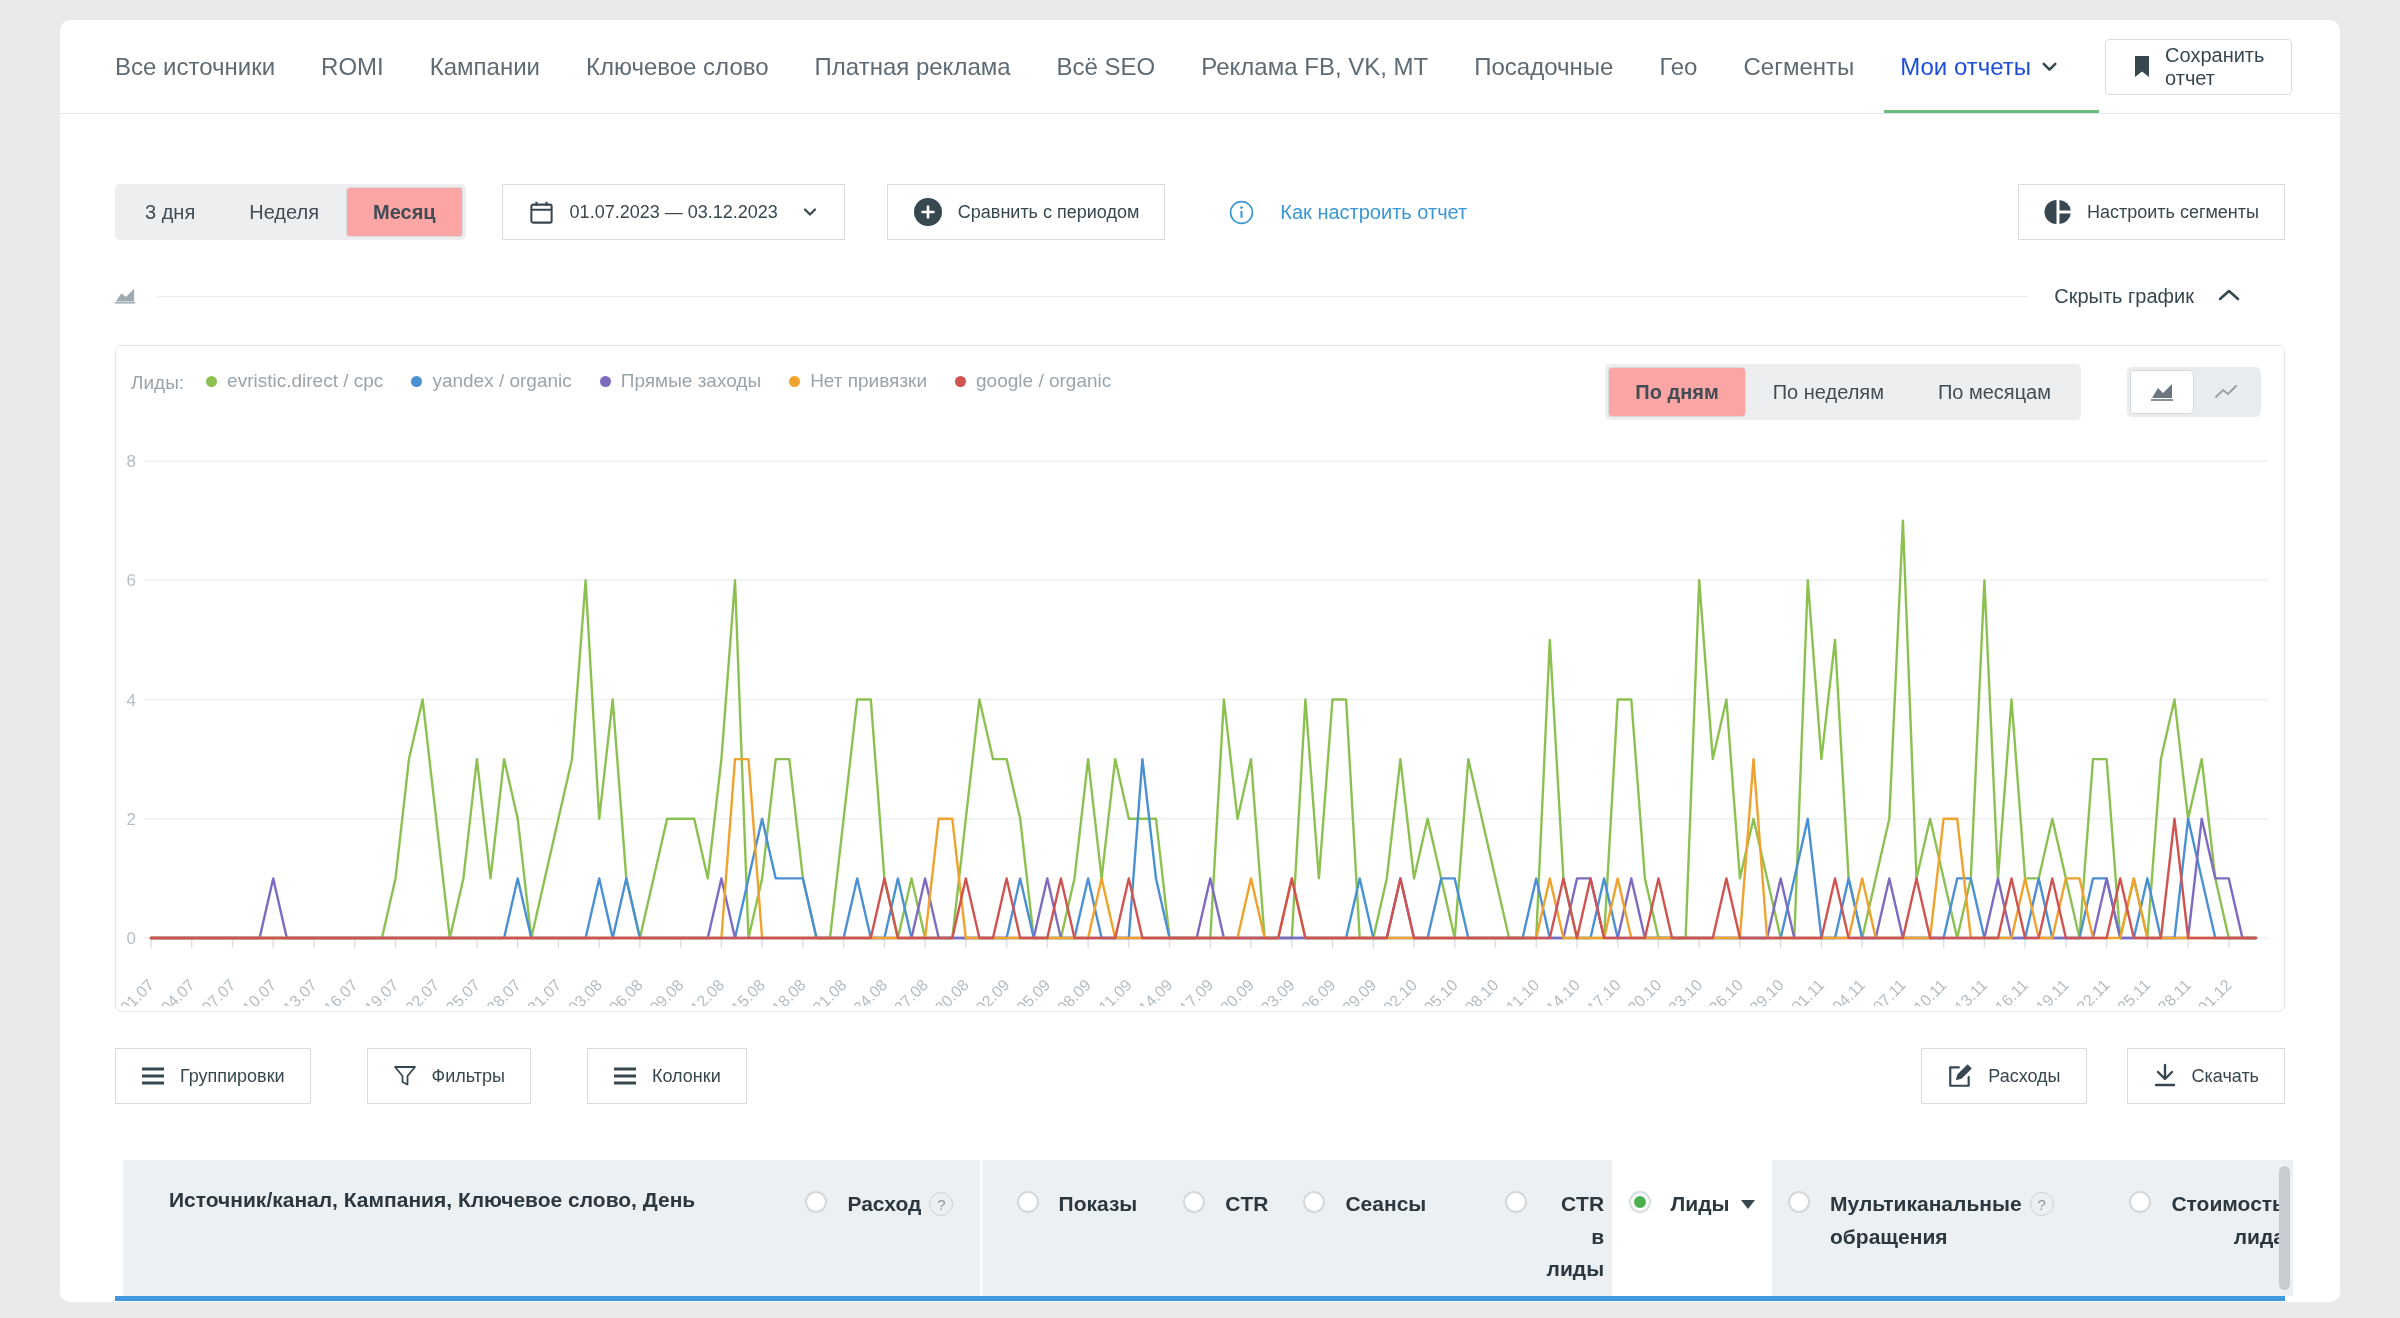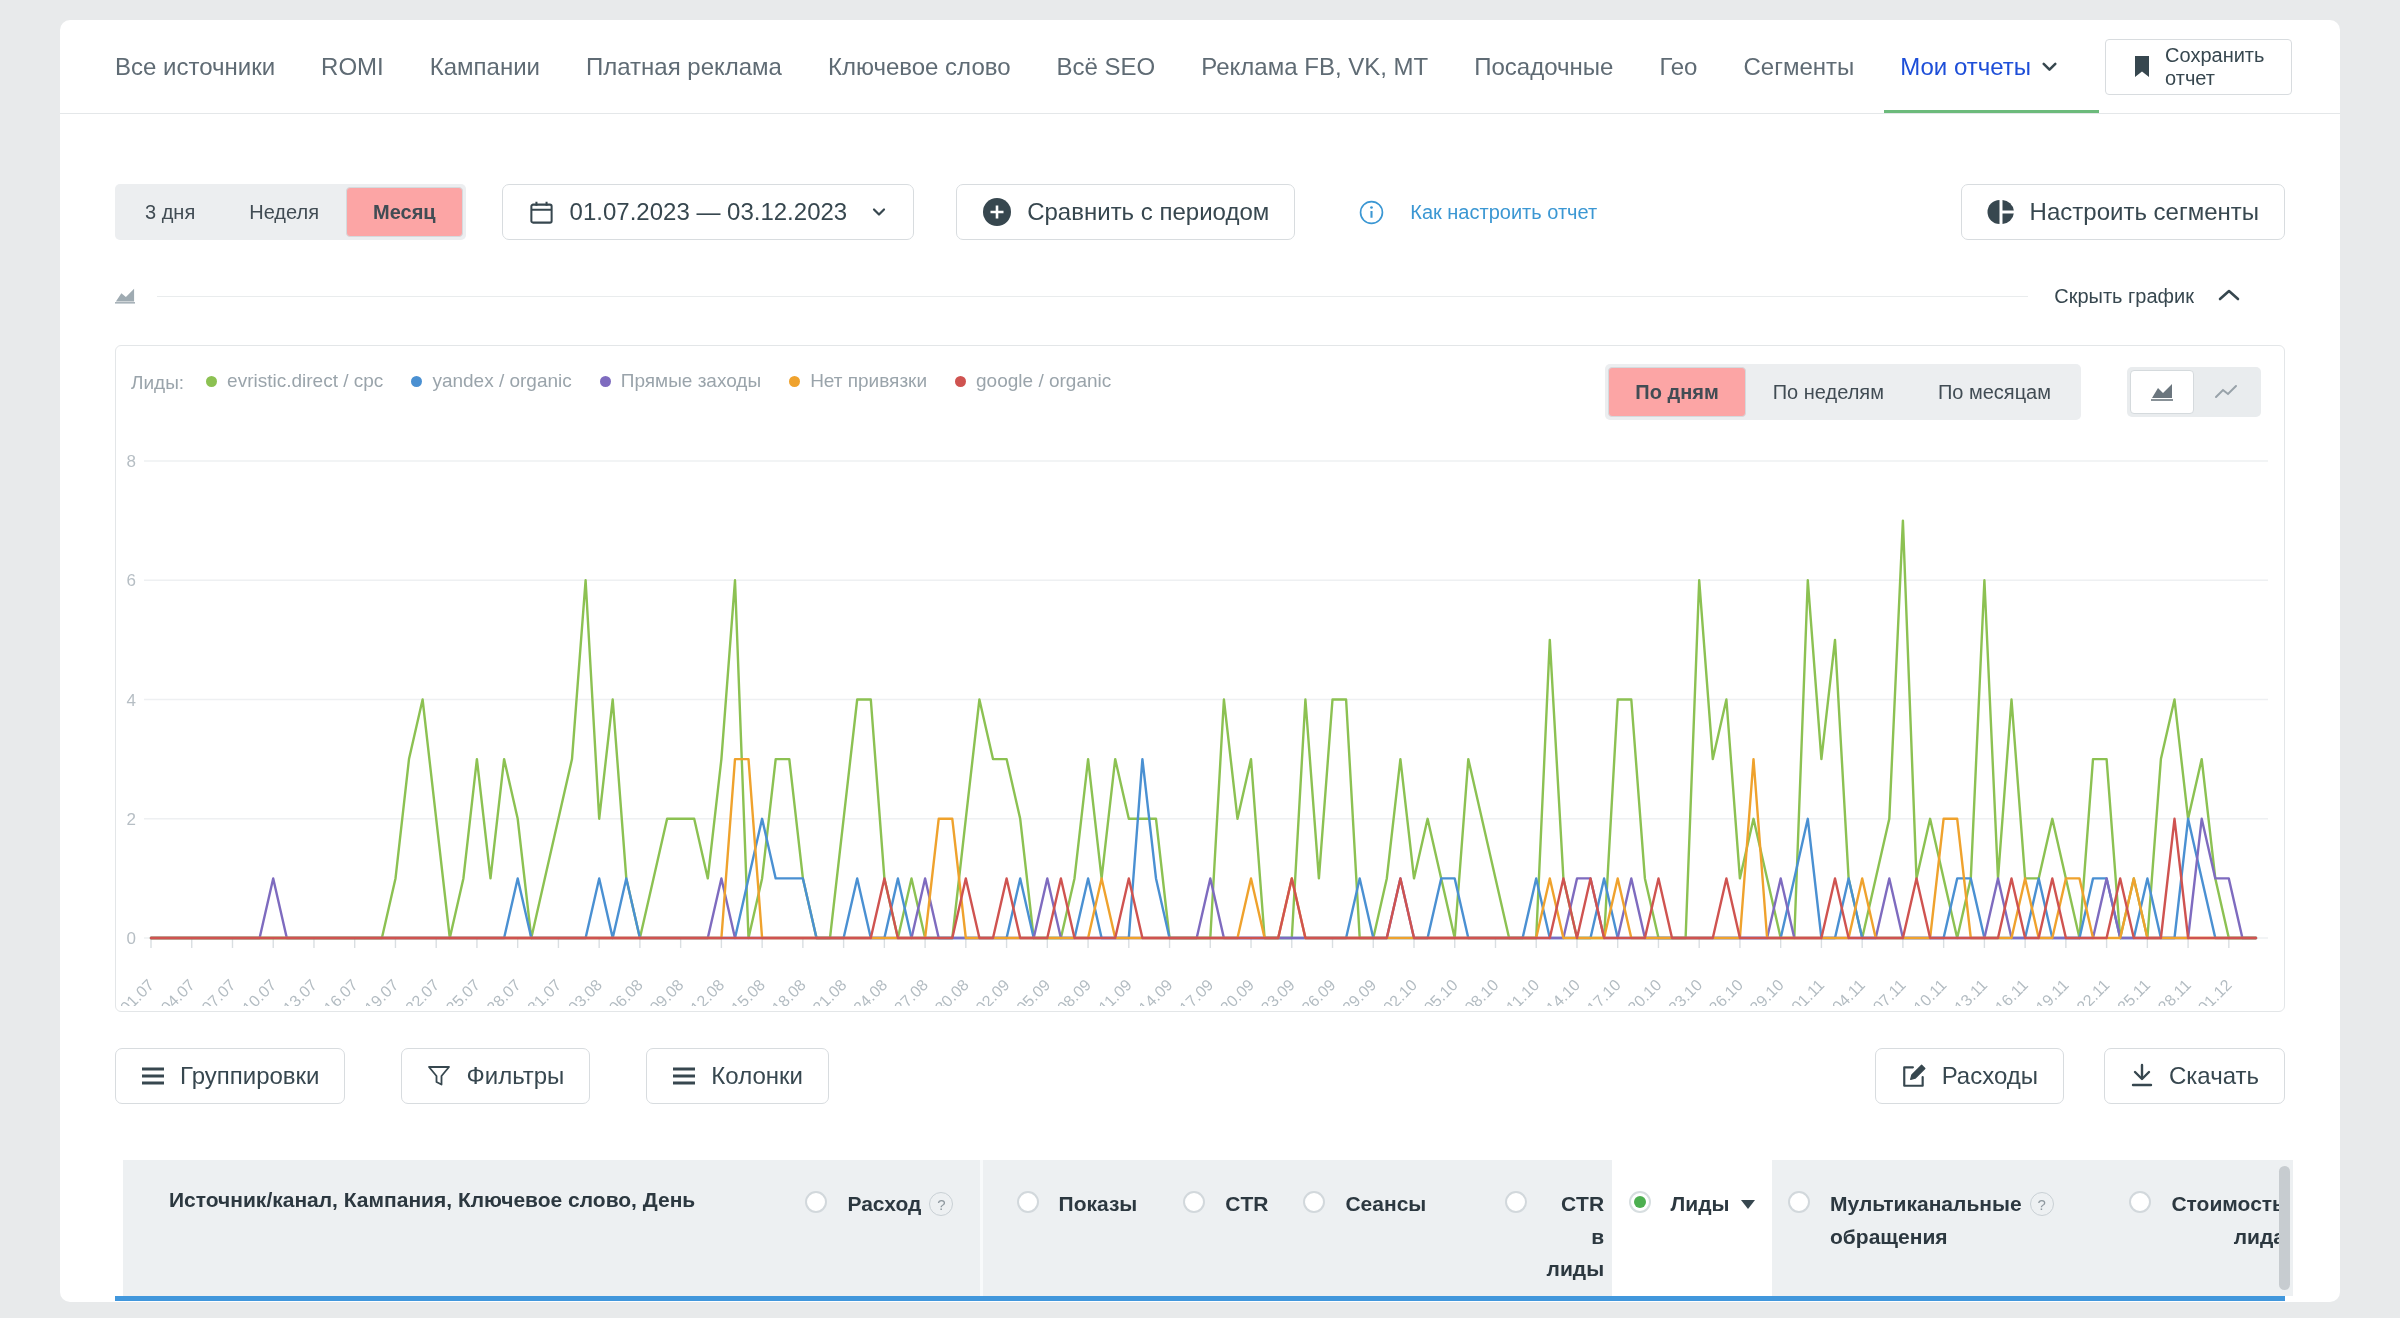--- a/index.html
+++ b/index.html
@@ -12,21 +12,21 @@
   .tab { position:relative; height:93px; display:flex; align-items:center; gap:9px; font-size:24px; color:#5f6b74; cursor:pointer; white-space:nowrap; }
   .tab.active { color:#1d4ed8; }
   .tab.active::after { content:""; position:absolute; left:-16px; right:-40px; bottom:0; height:3px; background:#6cba7b; }
   .save-btn { margin-left:auto; height:56px; padding:0 27px; border:1px solid #d8dcdf; border-radius:4px; background:#fff; display:flex; align-items:center; gap:14px; font-size:20px; color:#37474f; cursor:pointer; }
 
   
   .toolbar { position:absolute; left:55px; right:55px; top:164px; height:56px; display:flex; align-items:center; }
   .seg { background:#eceef0; border-radius:5px; padding:3px; display:flex; height:56px; }
   .seg .opt { display:flex; align-items:center; padding:0 26px; font-size:20px; color:#414c54; cursor:pointer; border-radius:4px; border:1px solid transparent; }
   .seg .opt.sel { background:#fca5a5; border-color:#d5dadd;font-weight:bold; }
-  .tb-btn { height:56px; border:1px solid #d8dcdf; border-radius:7px; background:#fff; display:flex; align-items:center; gap:15px; padding:0 25px; font-size:24px; color:#37474f; cursor:pointer; white-space:nowrap; }
+  .tb-btn { height:56px; border:1px solid #d8dcdf; border-radius:0; background:#fff; display:flex; align-items:center; gap:15px; padding:0 25px; font-size:18px; color:#37474f; cursor:pointer; white-space:nowrap; }
   .date-btn { margin-left:36px; }
   .cmp-btn { margin-left:42px; }
   .help-link { margin-left:64px; display:flex; align-items:center; gap:26px; font-size:20px; color:#3b97d3; cursor:pointer; }
   .seg-btn { margin-left:auto; }
 
   
   .hide-row { position:absolute; left:55px; right:98px; top:262px; height:28px; display:flex; align-items:center; }
   .hide-row .hline { flex:1; height:1px; background:#e9eced; margin:0 26px 0 22px; }
   .hide-label { font-size:20px; color:#37474f; cursor:pointer; }
   .hide-chev { margin-left:22px; cursor:pointer; display:flex; }
@@ -79,24 +79,24 @@
       <div class="tab">
         <span>Все источники</span>
       </div>
       <div class="tab">
         <span>ROMI</span>
       </div>
       <div class="tab">
         <span>Кампании</span>
       </div>
       <div class="tab">
+        <span>Ключевое слово</span>
+      </div>
+      <div class="tab">
         <span>Платная реклама</span>
-      </div>
-      <div class="tab">
-        <span>Ключевое слово</span>
       </div>
       <div class="tab">
         <span>Всё SEO</span>
       </div>
       <div class="tab">
         <span>Реклама FB, VK, MT</span>
       </div>
       <div class="tab">
         <span>Посадочные</span>
       </div>

